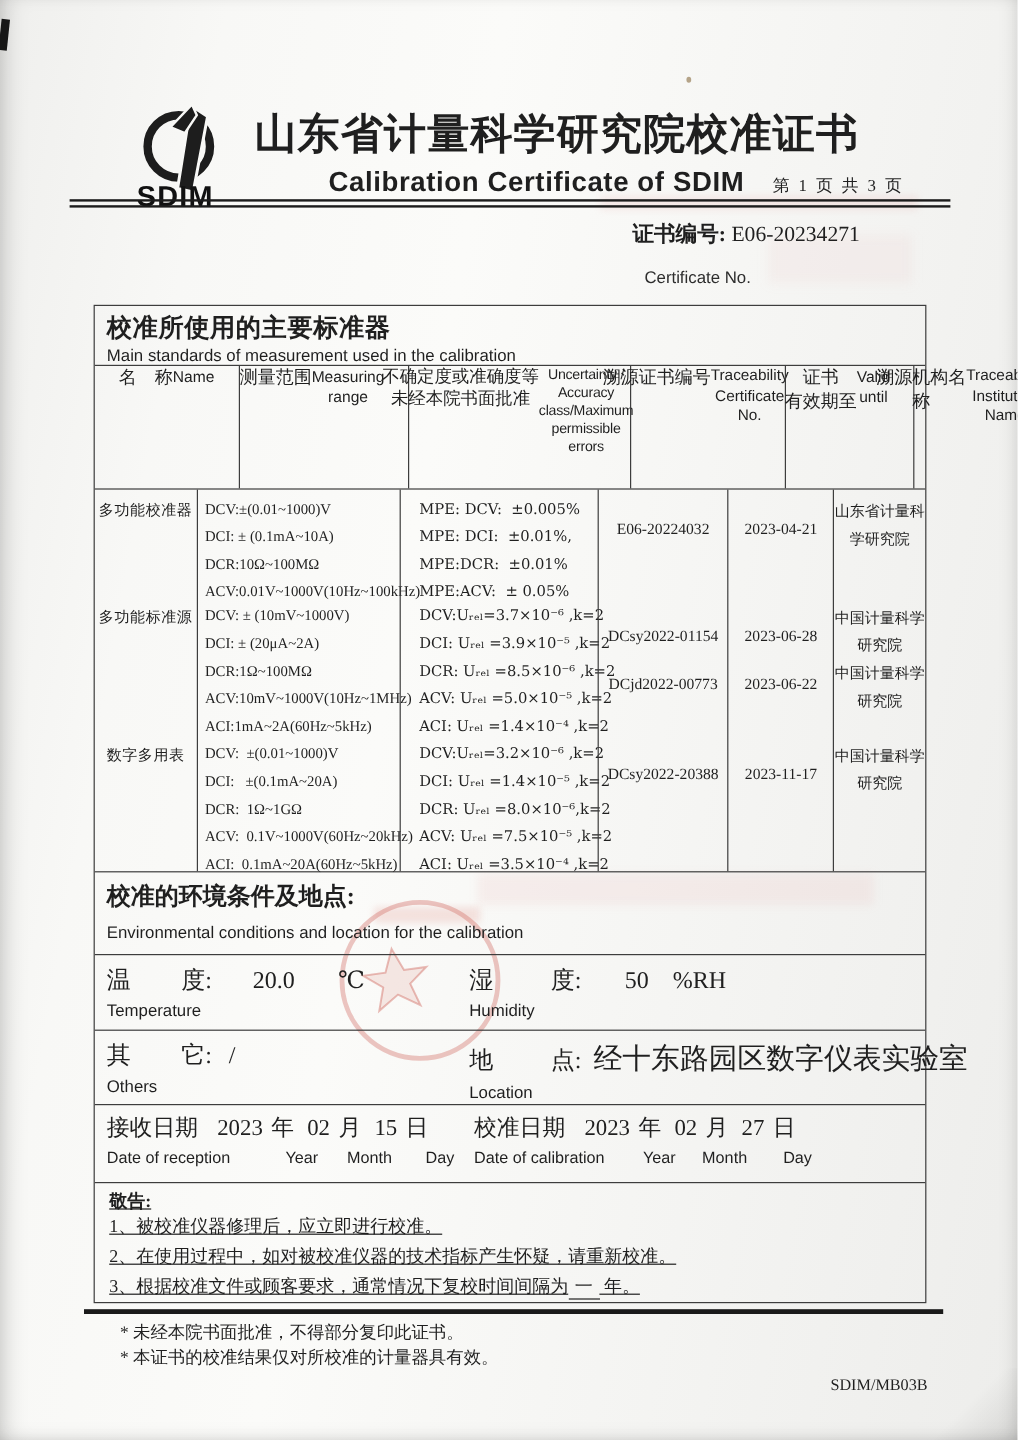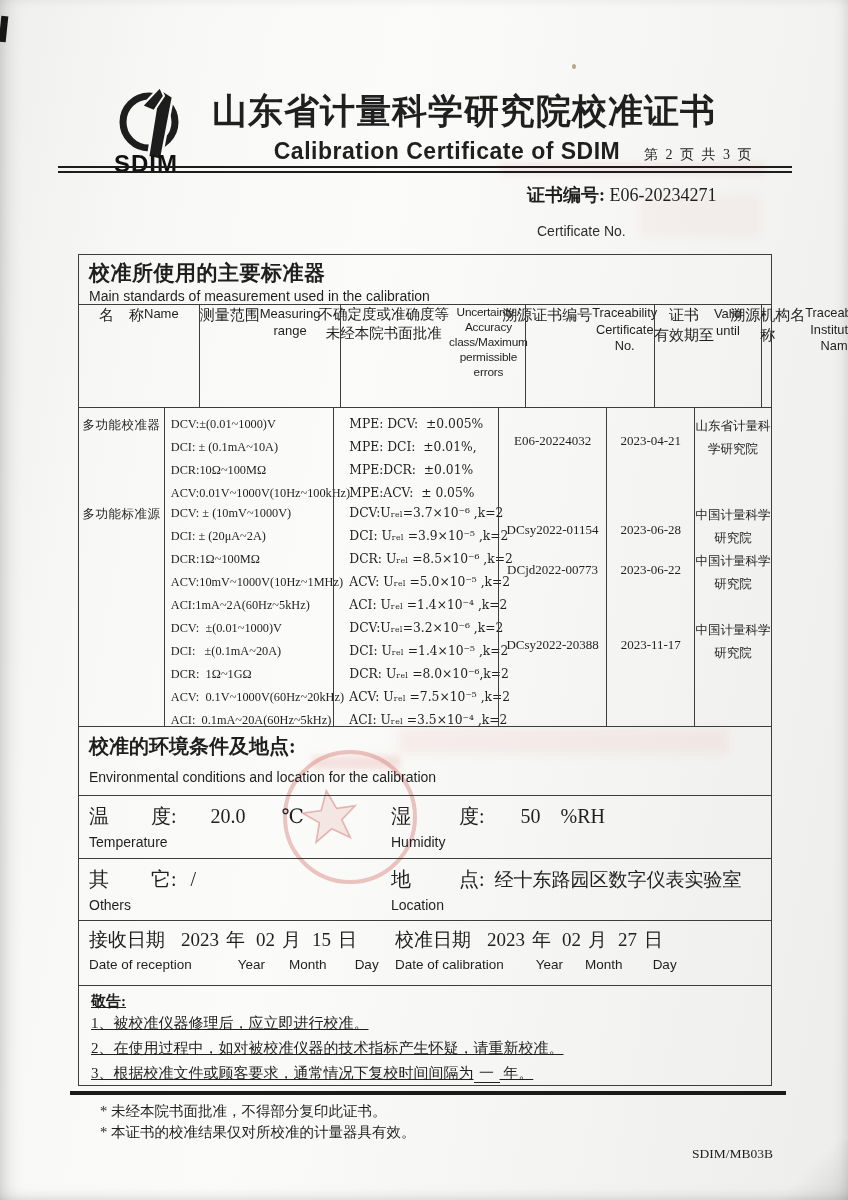--- a/index.html
+++ b/index.html
@@ -65,21 +65,21 @@
   .env-title { height:69px; padding:6px 10px 0 10px; }
   .env-title .cn { font-size:20px; font-weight:600; }
   .env-title .en { font-family:"Liberation Sans","DejaVu Sans",sans-serif; font-size:14px; margin-top:9px; }
   .env-row { height:63px; }
   .env-row.r2 { height:62px; }
   .pair { position:absolute; top:7px; }
   .pair.left { left:10px; } .pair.right { left:312px; }
   .pair .big { font-size:20px; white-space:pre; }
   .pair .big .v { font-family:"Liberation Serif","DejaVu Serif",serif; }
   .pair .en { font-family:"Liberation Sans","DejaVu Sans",sans-serif; font-size:14px; margin-top:4px; }
-  .loc-val { font-size:19px; }
+  .loc-val { font-size:24px; }
 
   
   .dates-row { height:65px; }
   .dblock { position:absolute; top:6px; }
   .dblock.left { left:10px; } .dblock.right { left:316px; }
   .dblock .big { font-size:19px; white-space:pre; }
   .dblock .en { font-family:"Liberation Sans","DejaVu Sans",sans-serif; font-size:13.5px; margin-top:4px; white-space:pre; }
 
   
   .notice { height:101px; padding:6px 12px 0 12px;text-decoration:underline; }
@@ -116,21 +116,21 @@
   <div class="logo">
     <svg width="100" height="92" viewBox="0 0 100 92">
       <circle cx="47" cy="38" r="26" fill="none" stroke="#1d1d1d" stroke-width="7"></circle>
       <polygon points="57,4 71,13 59,76 46,73" fill="#1d1d1d" stroke="#f8f8f6" stroke-width="2.5"></polygon>
       <polygon points="58,3 40,22 52,27 62,12" fill="#1d1d1d" stroke="#f8f8f6" stroke-width="2"></polygon>
       <text x="12" y="88" font-family="Liberation Sans, DejaVu Sans, sans-serif" font-size="24" font-weight="bold" letter-spacing="1" fill="#111">SDIM</text>
     </svg>
   </div>
   <div class="title-cn">山东省计量科学研究院校准证书</div>
   <div class="title-en">Calibration Certificate of SDIM</div>
-  <div class="page-label">第 2 页 共 3 页</div>
+  <div class="page-label">第 1 页 共 3 页</div>
   <div class="double-rule"></div>
 
   <div class="cert-line"><span class="lbl">证书编号: </span><span>E06-20234271</span></div>
   <div class="cert-en">Certificate No.</div>
 
   <div class="stamp-circle"></div>
   <div class="stamp-smudge"></div>
   <div class="stamp-star">
     <svg width="58" height="58" viewBox="0 0 70 70" style="transform:rotate(-8deg)">
       <polygon points="35,3 44.4,25.8 67,25.8 48.7,40.2 55.9,63 35,49.4 14.1,63 21.3,40.2 3,25.8 25.6,25.8" fill="rgba(205,90,75,0.12)" stroke="rgba(199,70,58,0.35)" stroke-width="2"></polygon>
@@ -201,20 +201,21 @@
             <div>Institution</div>
             <div>Name</div>
           </div>
       </div>
     </div>
 
     <div class="sec tbody cols">
       <div class="c1">
         <div class="cell g1 name-cell">多功能校准器</div>
         <div class="cell g2 name-cell">多功能标准源</div>
+        <div class="cell g3 name-cell">数字多用表</div>
       </div>
       <div class="c2">
         <div class="cell g1 range-cell">
             <div>DCV:±(0.01~1000)V</div>
             <div>DCI: ± (0.1mA~10A)</div>
             <div>DCR:10Ω~100MΩ</div>
             <div>ACV:0.01V~1000V(10Hz~100kHz)</div>
           </div>
         <div class="cell g2 range-cell">
             <div>DCV: ± (10mV~1000V)</div>

